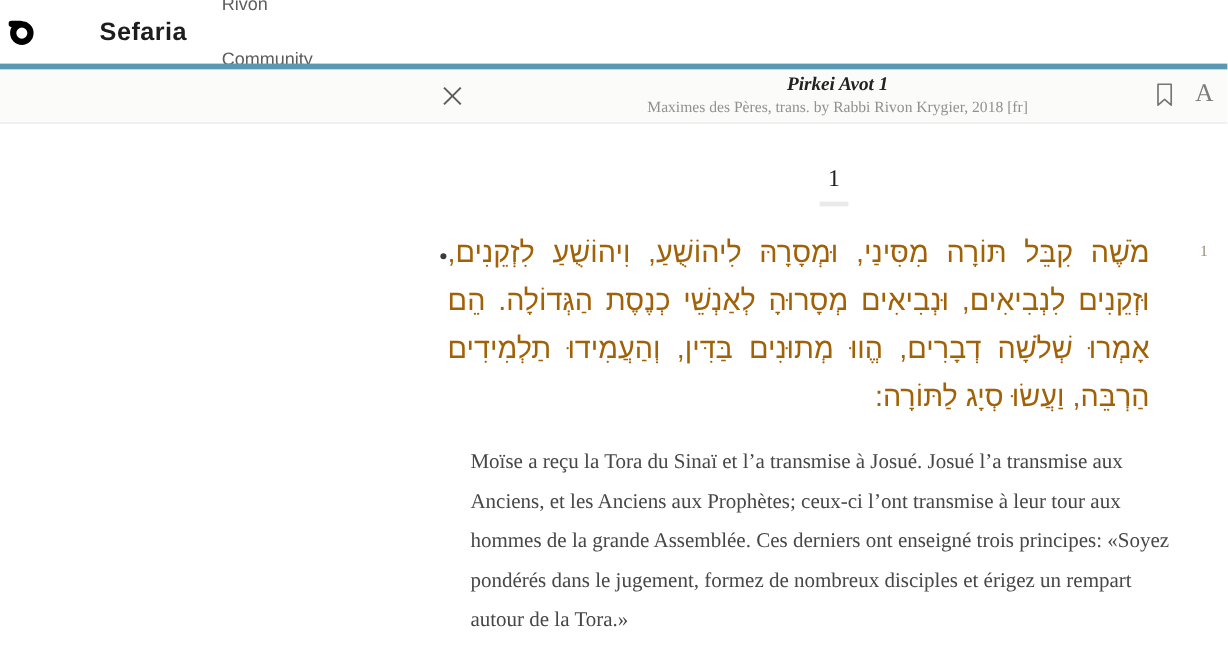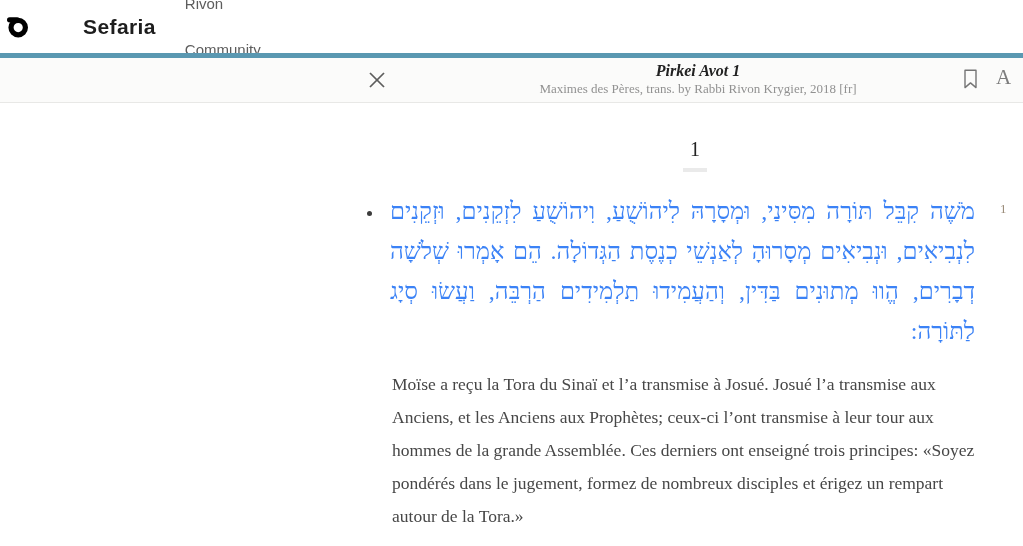--- a/index.html
+++ b/index.html
@@ -67,24 +67,24 @@
 
   .segment-bullet {
     position: absolute; left: 367px; top: 211px; width: 5px; height: 5px;
     border-radius: 50%; background: #3c3c3c;
   }
   .verse-num {
     position: absolute; left: 1000px; top: 201px;
     font-family: "Liberation Serif", serif; font-size: 13px; color: #9b8c7a;
   }
   .hebrew {
-    position: absolute; left: 390px; top: 191px; width: 585px; margin: 0;
+    position: absolute; left: 373px; top: 191px; width: 585px; margin: 0;
     direction: rtl; text-align: justify;
-    font-family: Liberation Serif, serif;
-    font-size: 24px; line-height: 40px; color: #3b82f6;
+    font-family: Liberation Sans, sans-serif;
+    font-size: 24px; line-height: 40px; color: #a16207;
     cursor: pointer;
   }
   .french {
     position: absolute; left: 390px; top: 366px; width: 585px; margin: 2px;
     font-family: "Liberation Serif", serif;
     font-size: 17.5px; line-height: 33px; color: #474747;
     cursor: pointer;
   }
 </style>
 </head>

